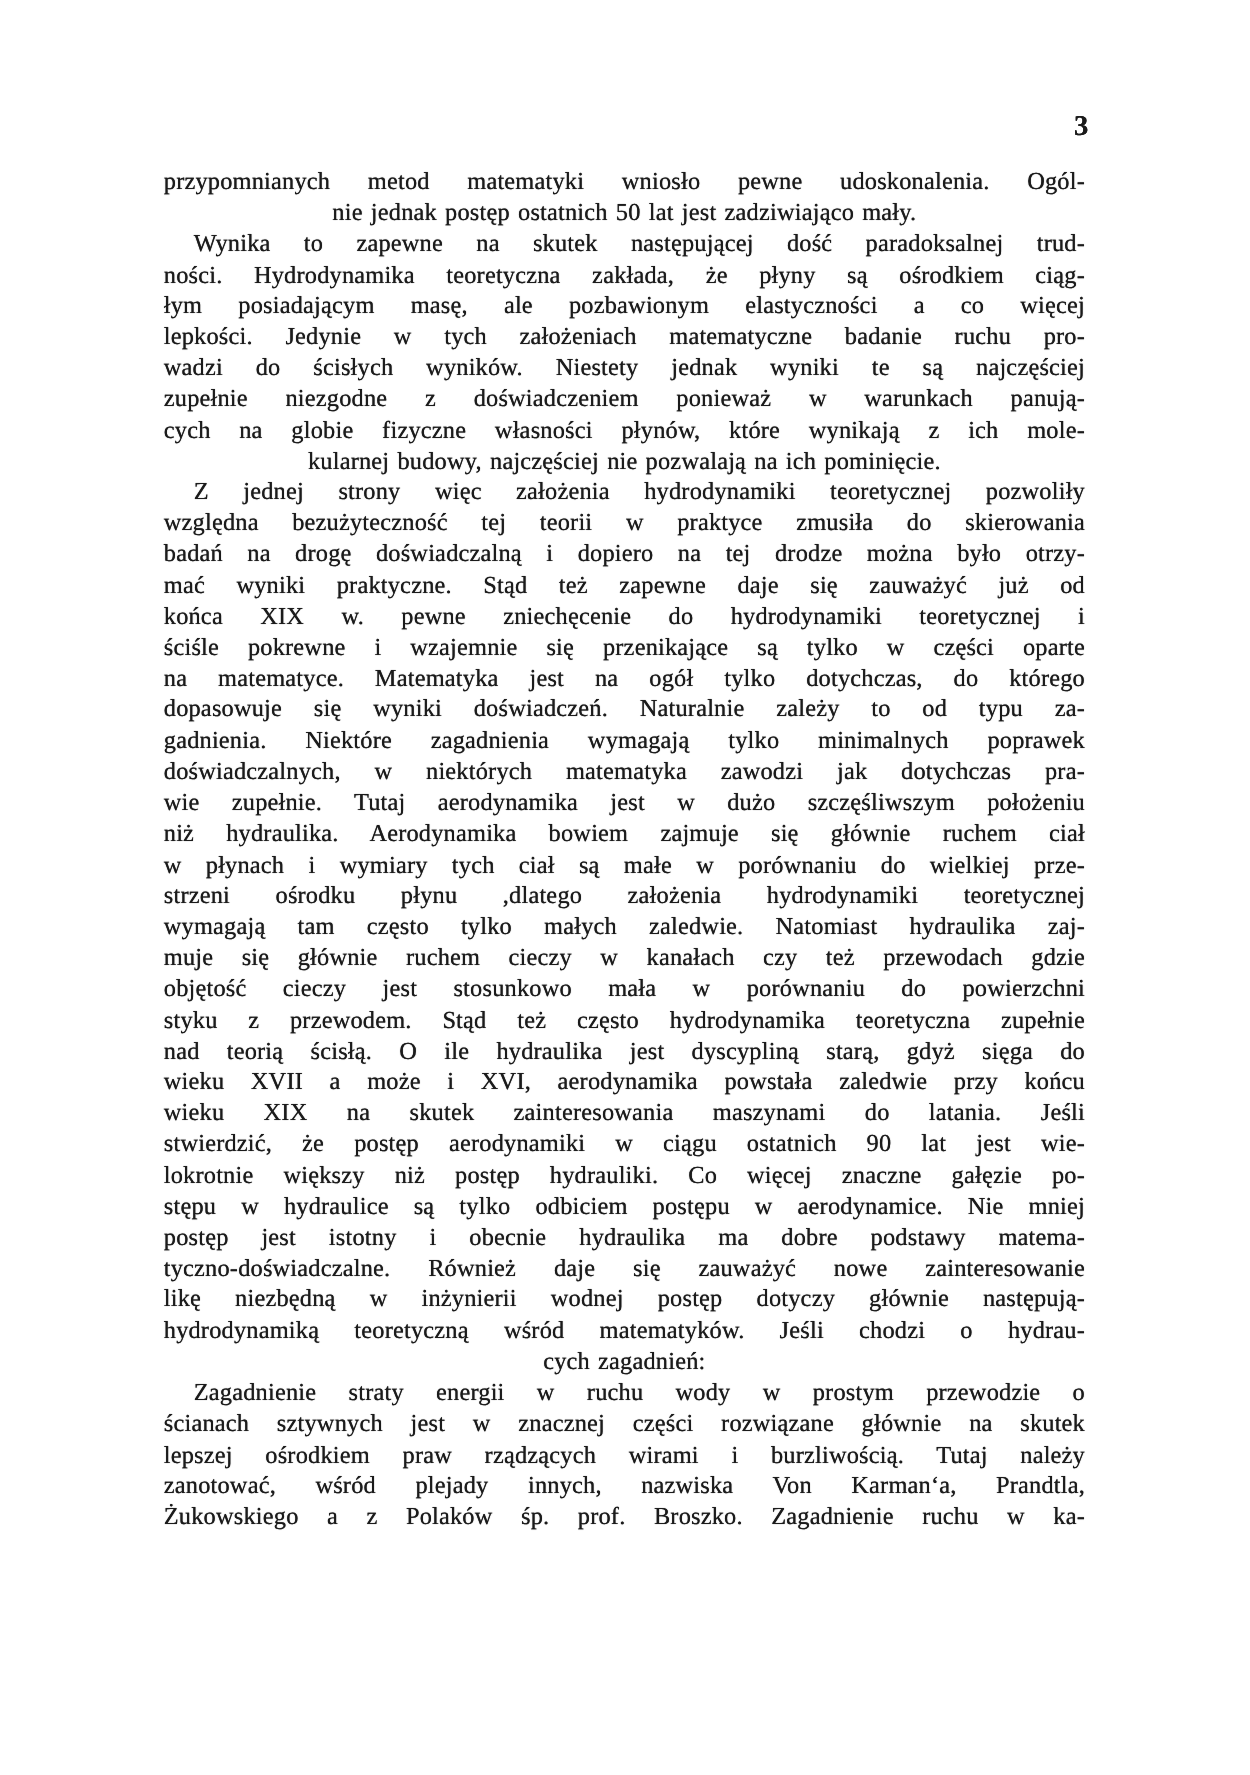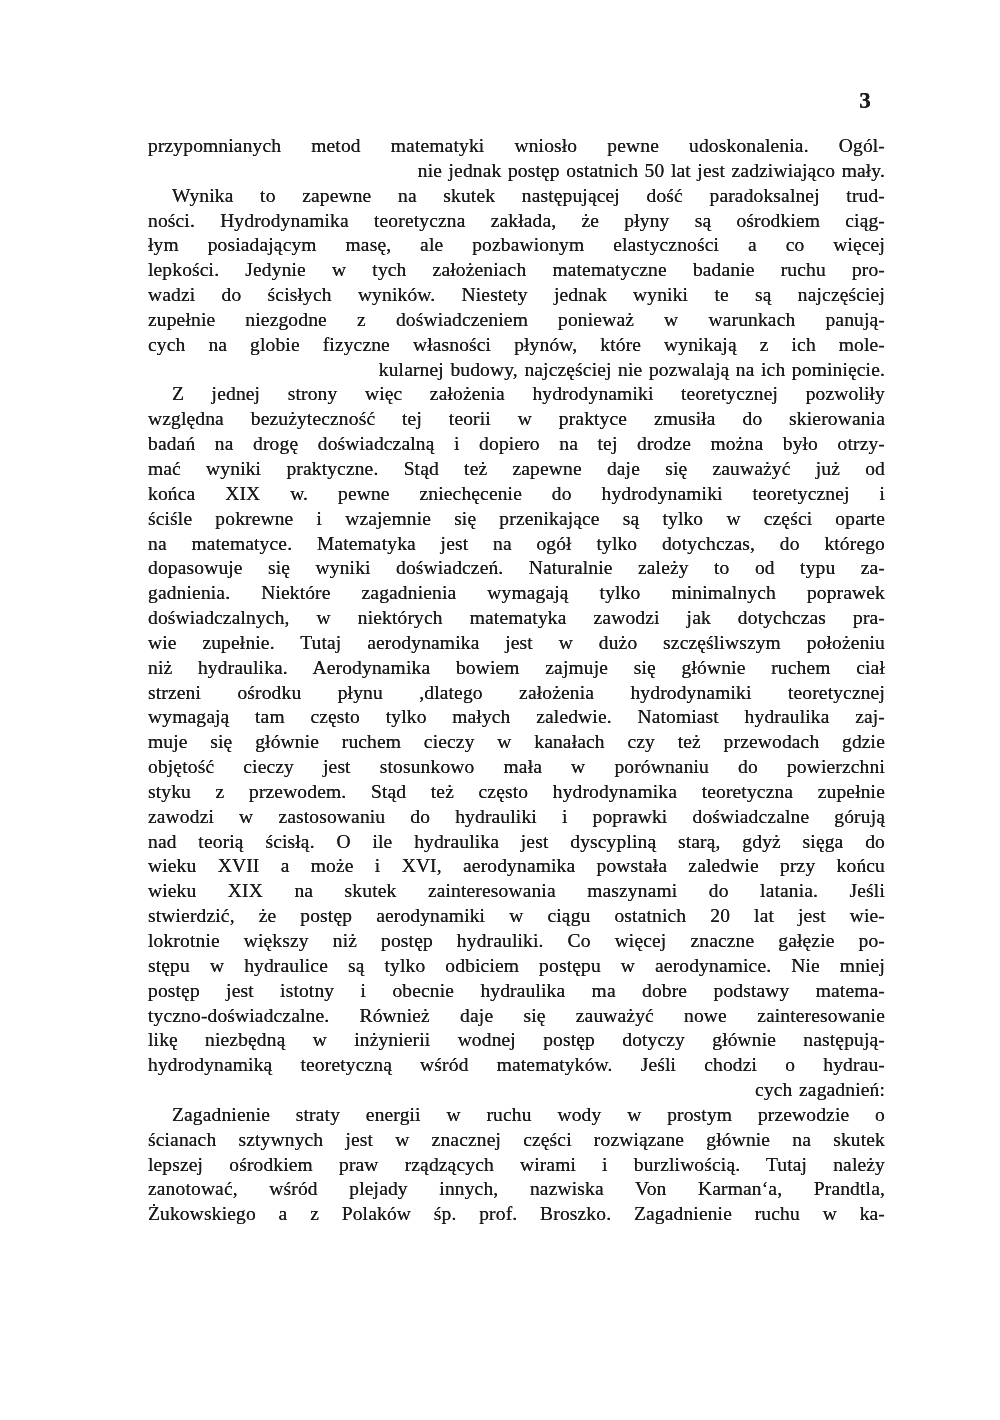--- a/index.html
+++ b/index.html
@@ -27,35 +27,35 @@
     width: 30px;
     font-size: 23px;
     font-weight: bold;
     text-align: center;
     letter-spacing: 0.2px;
     text-shadow: 0 0 0.5px currentColor;
   }
   .text-block {
     position: absolute;
     top: 134px;
-    left: 148px;
+    left: 131px;
     width: 737px;
   }
   .paragraph {
     margin: 0;
     padding: 0;
   }
   .line {
     height: 24.85px;
     line-height: 24.85px;
     font-size: 19.5px;
     letter-spacing: 0.15px;
     word-spacing: 1.5px;
     white-space: nowrap;
-    text-align: right;
+    text-align: center;
     text-shadow: 0 0 0.6px currentColor; 
   }
   .line.just {
     text-align: justify;
     text-align-last: justify;
   }
   .line.indent {
     text-indent: 24px;
   }
 </style>
@@ -85,30 +85,30 @@
         <div class="line just">badań na drogę doświadczalną i dopiero na tej drodze można było otrzy-</div>
         <div class="line just">mać wyniki praktyczne. Stąd też zapewne daje się zauważyć już od</div>
         <div class="line just">końca XIX w. pewne zniechęcenie do hydrodynamiki teoretycznej i</div>
         <div class="line just">ściśle pokrewne i wzajemnie się przenikające są tylko w części oparte</div>
         <div class="line just">na matematyce. Matematyka jest na ogół tylko dotychczas, do którego</div>
         <div class="line just">dopasowuje się wyniki doświadczeń. Naturalnie zależy to od typu za-</div>
         <div class="line just">gadnienia. Niektóre zagadnienia wymagają tylko minimalnych poprawek</div>
         <div class="line just">doświadczalnych, w niektórych matematyka zawodzi jak dotychczas pra-</div>
         <div class="line just">wie zupełnie. Tutaj aerodynamika jest w dużo szczęśliwszym położeniu</div>
         <div class="line just">niż hydraulika. Aerodynamika bowiem zajmuje się głównie ruchem ciał</div>
+        <div class="line just">w płynach i wymiary tych ciał są małe w porównaniu do wielkiej prze-</div>
         <div class="line just">strzeni ośrodku płynu ,dlatego założenia hydrodynamiki teoretycznej</div>
         <div class="line just">wymagają tam często tylko małych zaledwie. Natomiast hydraulika zaj-</div>
         <div class="line just">muje się głównie ruchem cieczy w kanałach czy też przewodach gdzie</div>
         <div class="line just">objętość cieczy jest stosunkowo mała w porównaniu do powierzchni</div>
         <div class="line just">styku z przewodem. Stąd też często hydrodynamika teoretyczna zupełnie</div>
-        <div class="line just">zawodzi w zastosowaniu do hydrauliki i poprawki doświadczalne górują</div>
         <div class="line just">nad teorią ścisłą. O ile hydraulika jest dyscypliną starą, gdyż sięga do</div>
         <div class="line just">wieku XVII a może i XVI, aerodynamika powstała zaledwie przy końcu</div>
         <div class="line just">wieku XIX na skutek zainteresowania maszynami do latania. Jeśli</div>
-        <div class="line just">stwierdzić, że postęp aerodynamiki w ciągu ostatnich 20 lat jest wie-</div>
+        <div class="line just">stwierdzić, że postęp aerodynamiki w ciągu ostatnich 90 lat jest wie-</div>
         <div class="line just">lokrotnie większy niż postęp hydrauliki. Co więcej znaczne gałęzie po-</div>
         <div class="line just">stępu w hydraulice są tylko odbiciem postępu w aerodynamice. Nie mniej</div>
         <div class="line just">postęp jest istotny i obecnie hydraulika ma dobre podstawy matema-</div>
         <div class="line just">tyczno-doświadczalne. Również daje się zauważyć nowe zainteresowanie</div>
         <div class="line just">likę niezbędną w inżynierii wodnej postęp dotyczy głównie następują-</div>
         <div class="line just">hydrodynamiką teoretyczną wśród matematyków. Jeśli chodzi o hydrau-</div>
         <div class="line">cych zagadnień:</div>
       </div>
       <div class="paragraph">
         <div class="line just indent">Zagadnienie straty energii w ruchu wody w prostym przewodzie o</div>

